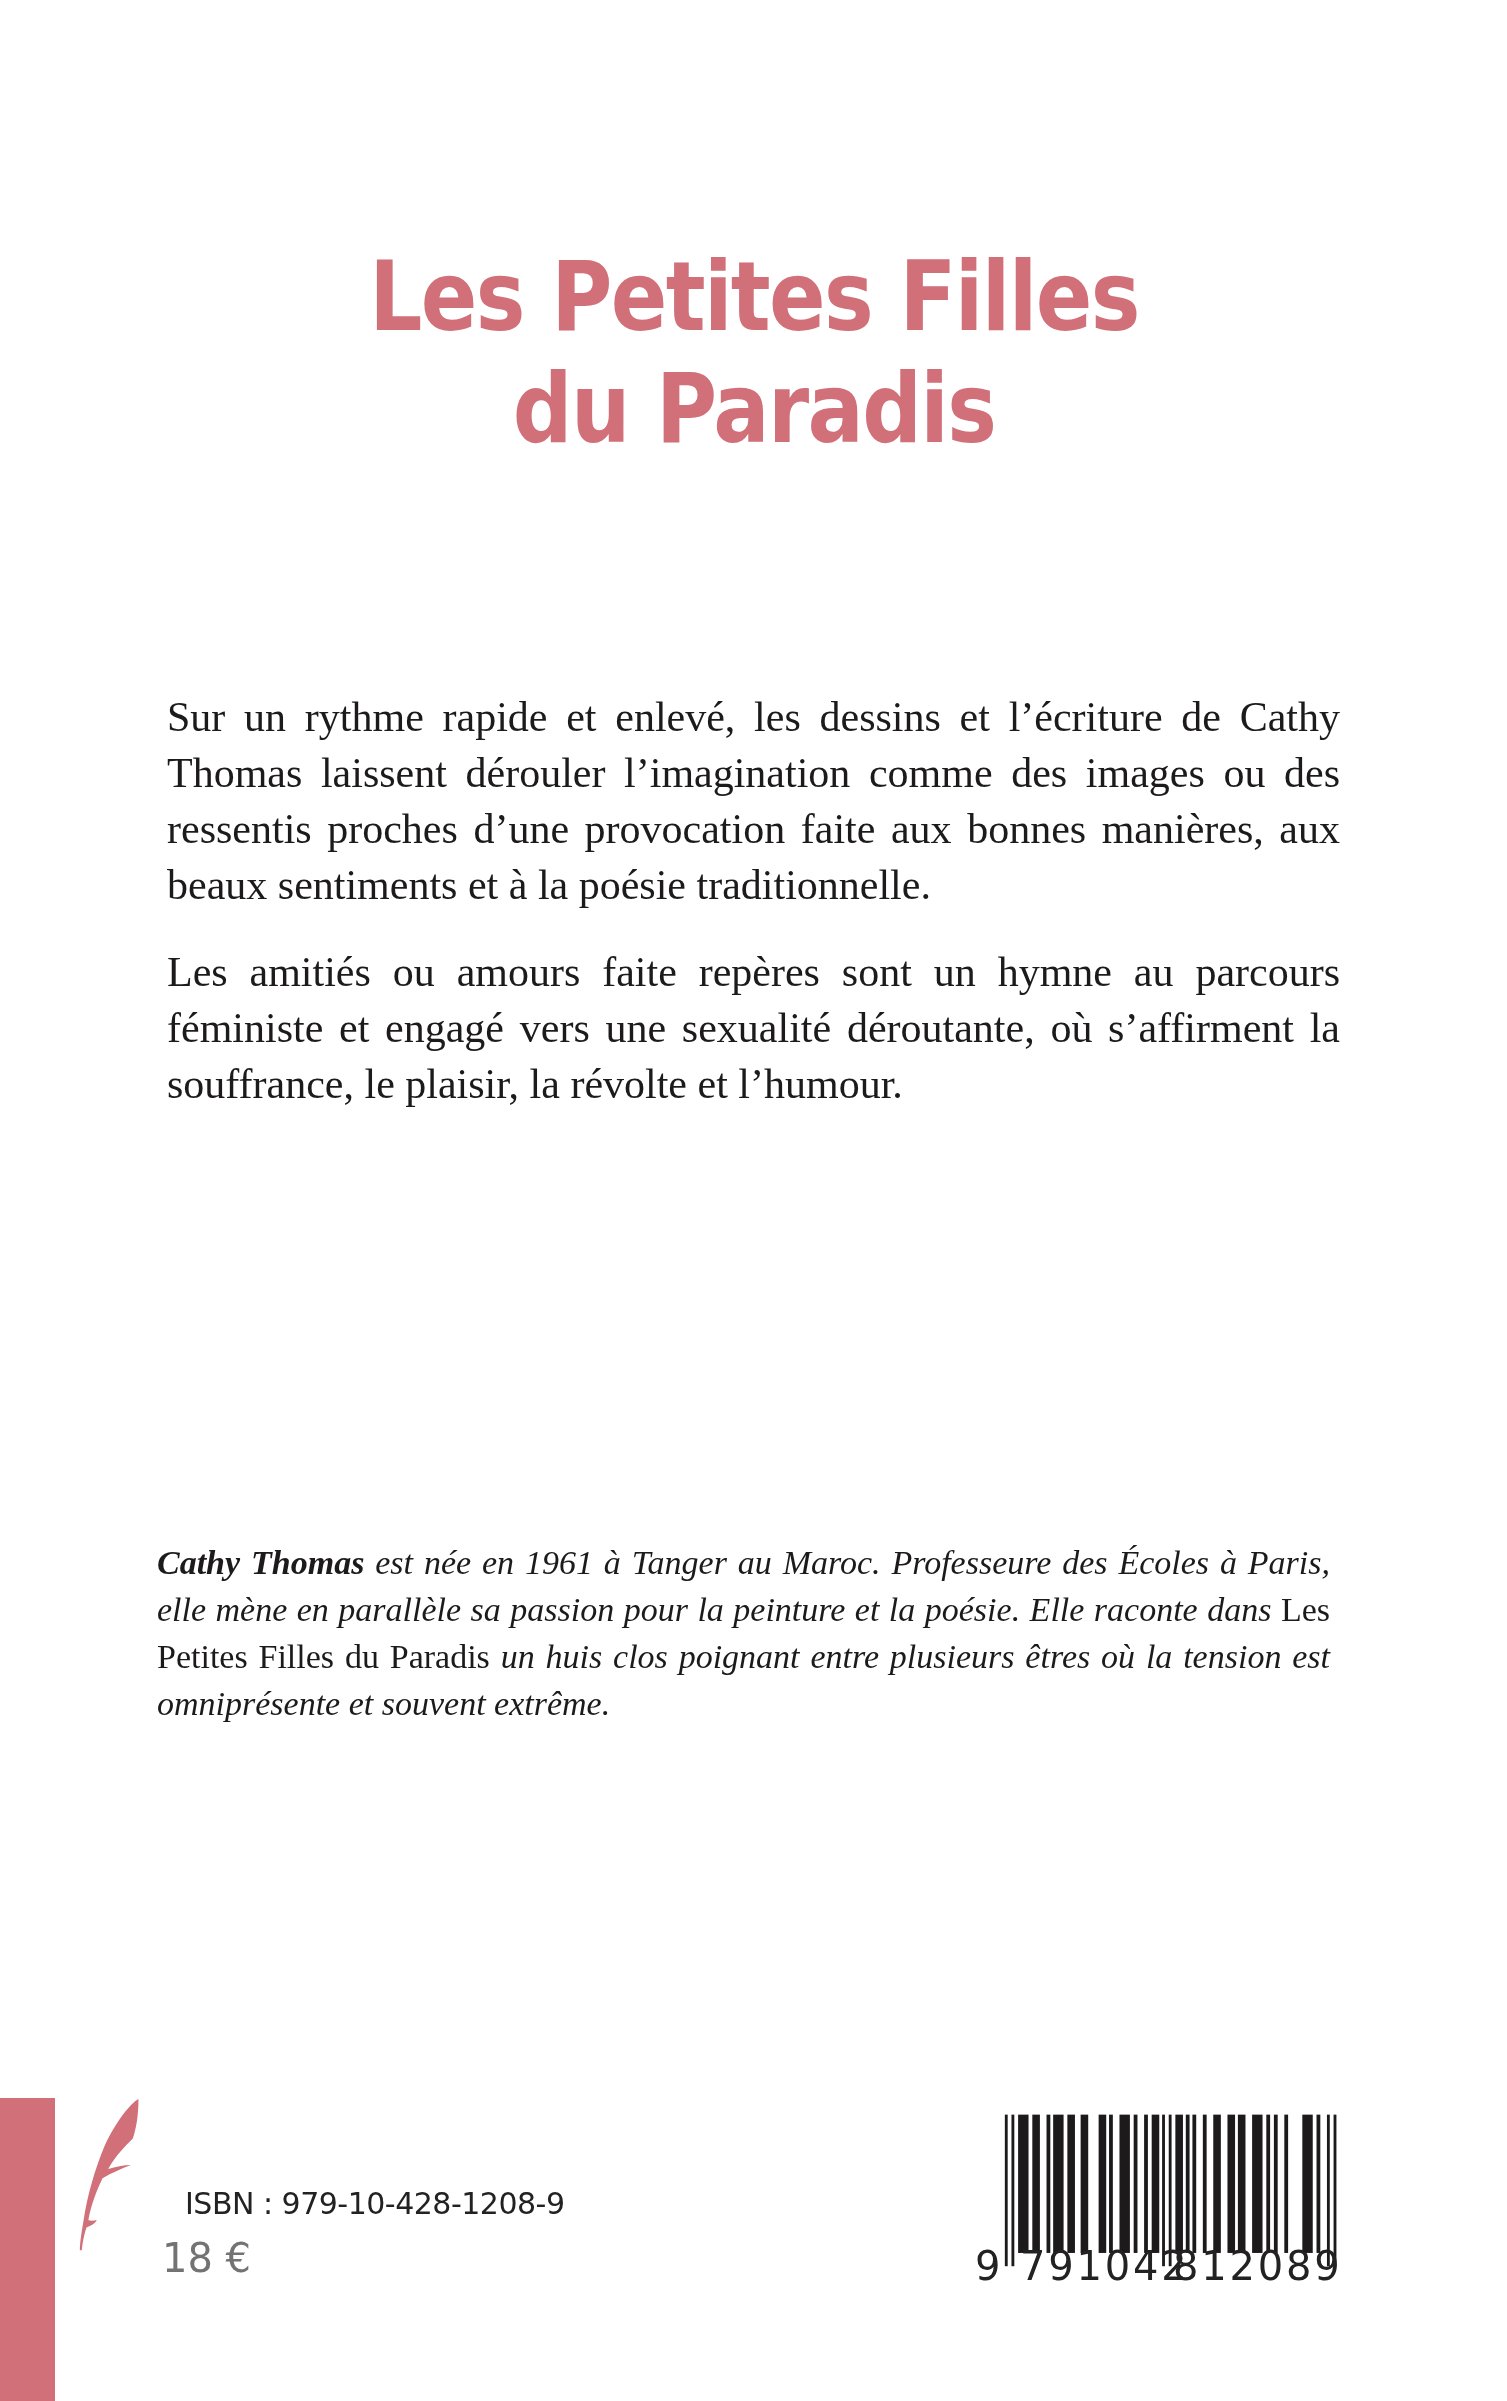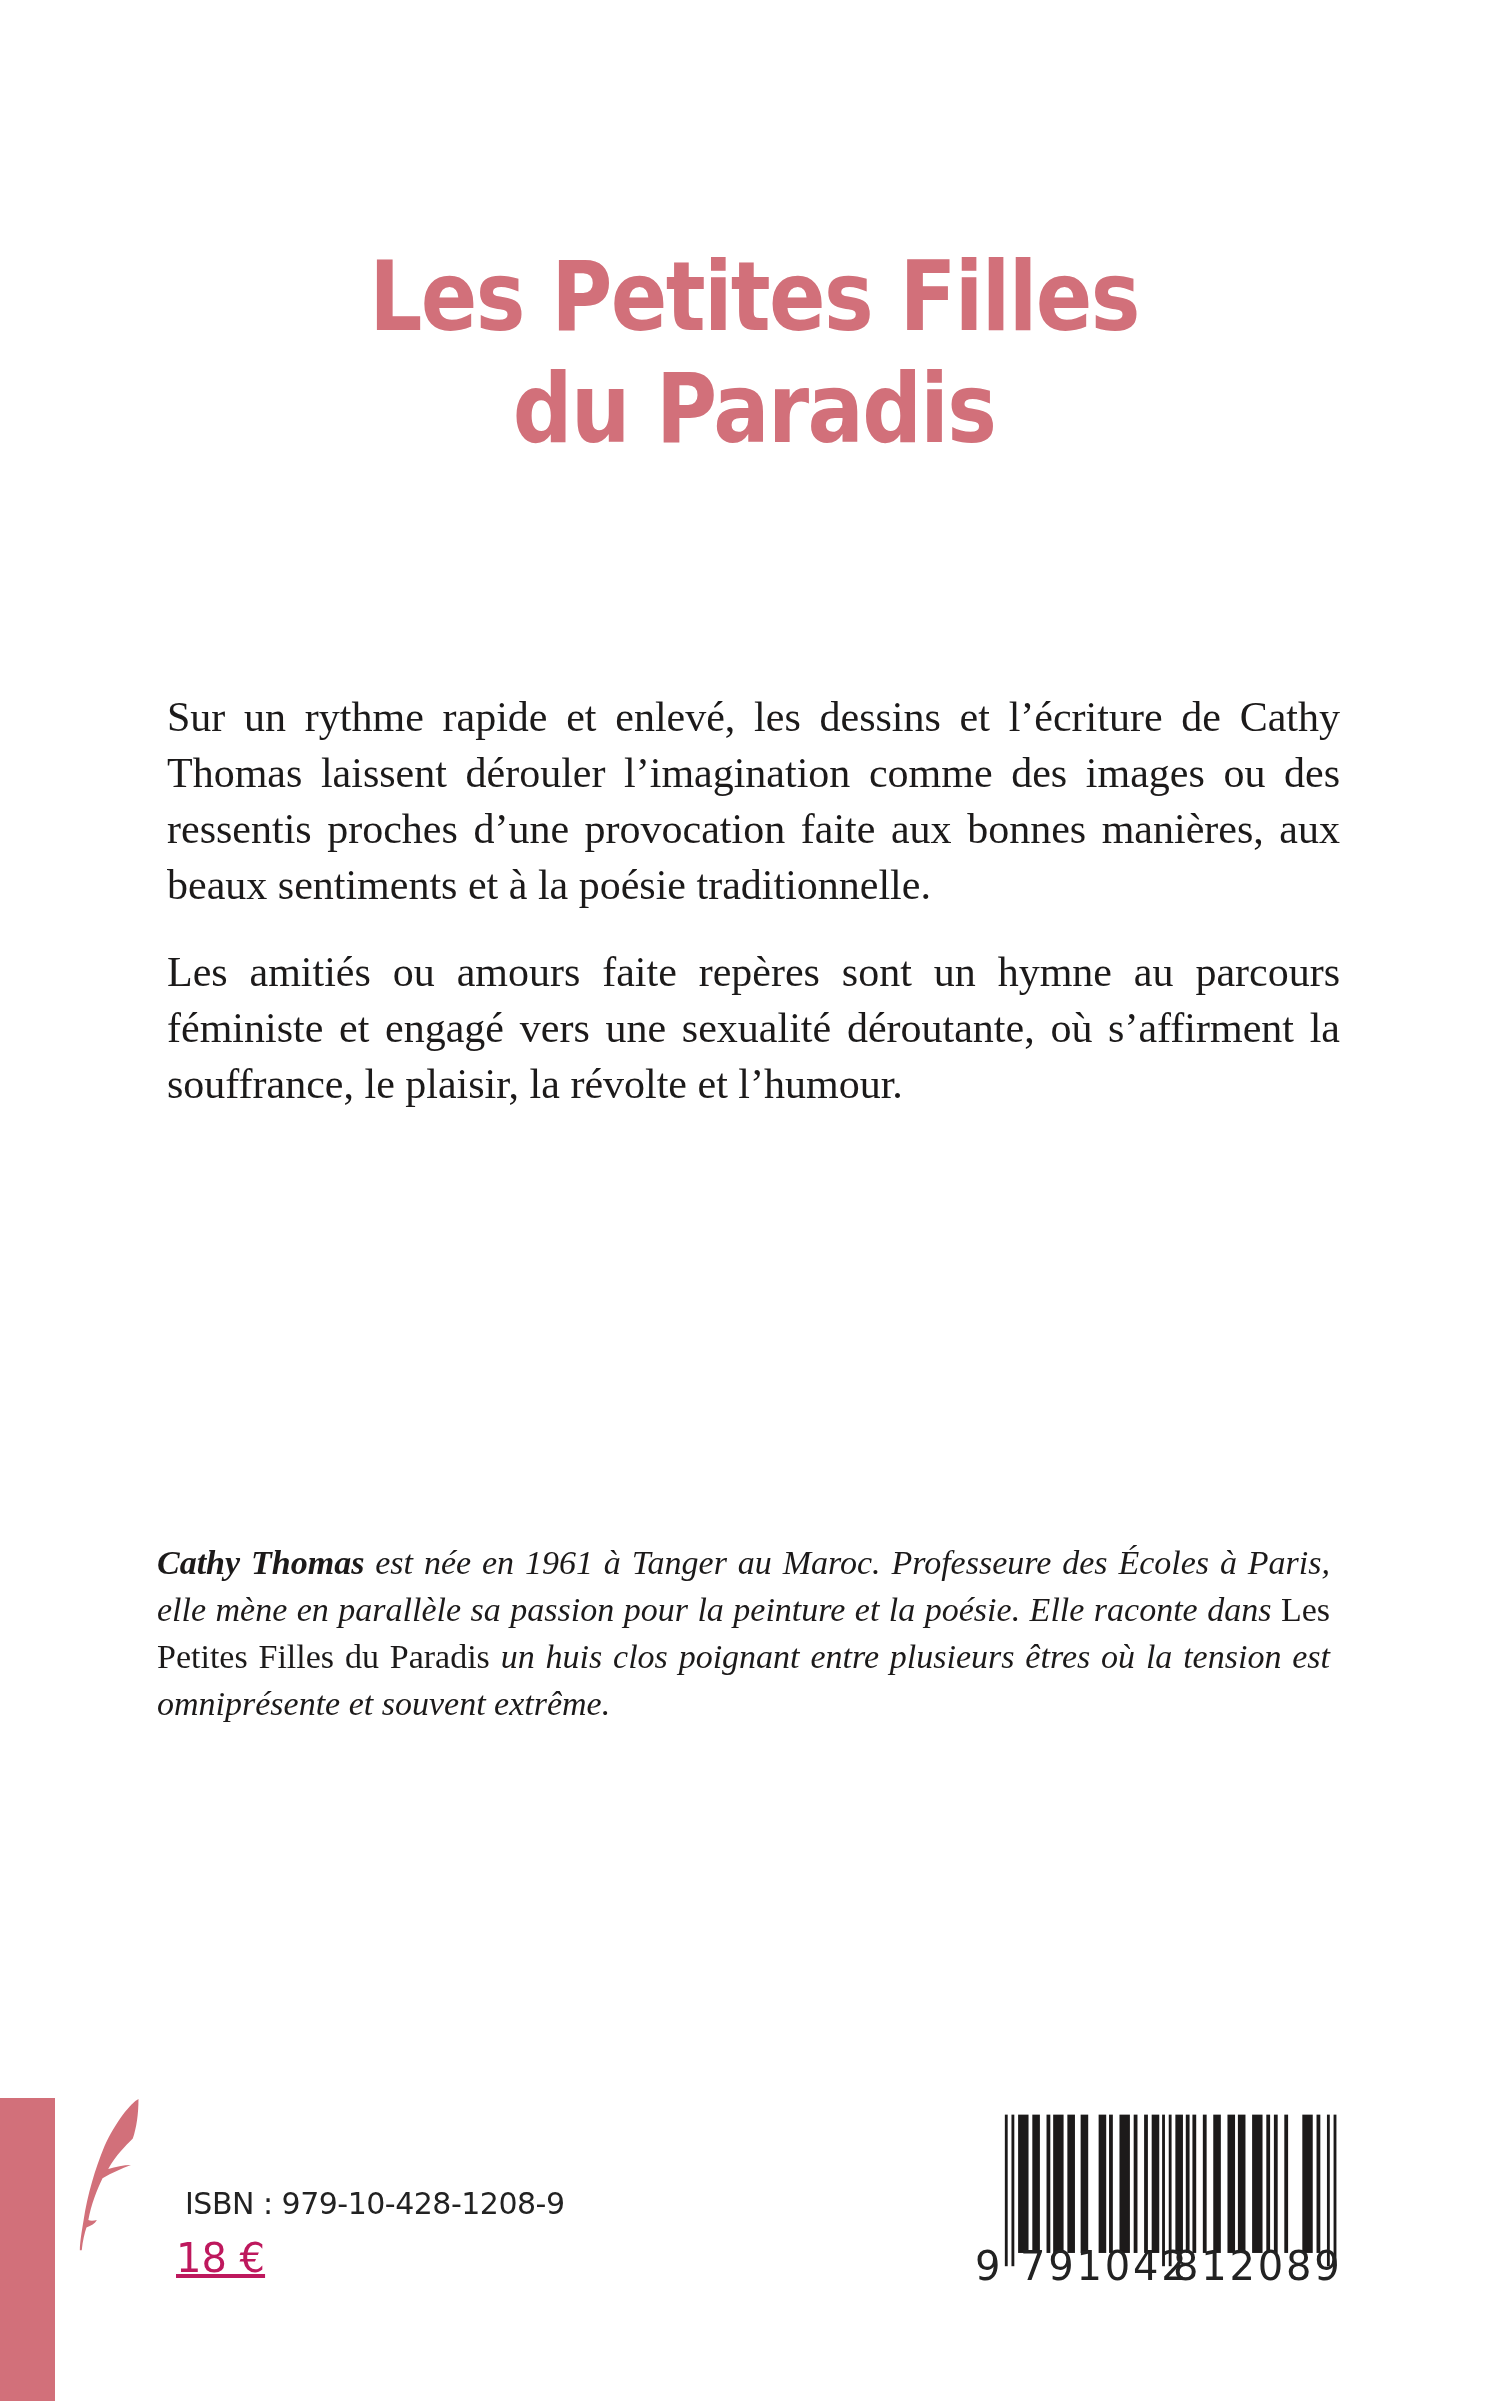--- a/index.html
+++ b/index.html
@@ -48,23 +48,23 @@
     .feather { position: absolute; left: 74px; top: 2097px; width: 76px; height: 157px; }
 
     .isbn {
       position: absolute; left: 166px; top: 2186px;
       font-family: "DejaVu Sans", sans-serif;
       font-size: 30px; color: #222;
       letter-spacing: -0.5px;
       margin-left: 19px;
     }
     .price {
-      position: absolute; left: 176px; top: 2235px;
+      position: absolute; left: 162px; top: 2235px;
       font-family: "DejaVu Sans", sans-serif;
-      font-size: 40px; color: #be185d; text-decoration: underline;
+      font-size: 40px; color: #737373;
     }
 
     .barcode { position: absolute; left: 984px; top: 2108px; width: 360px; height: 180px; }
     .barcode-digits {
       position: absolute; top: 2247px; height: 38px;
       font-family: "DejaVu Sans", sans-serif;
       font-size: 40px; color: #222; line-height: 38px;
     }
     .bd-first { left: 975px; }
     .bd-left  { left: 1020px; letter-spacing: 2.8px; }

